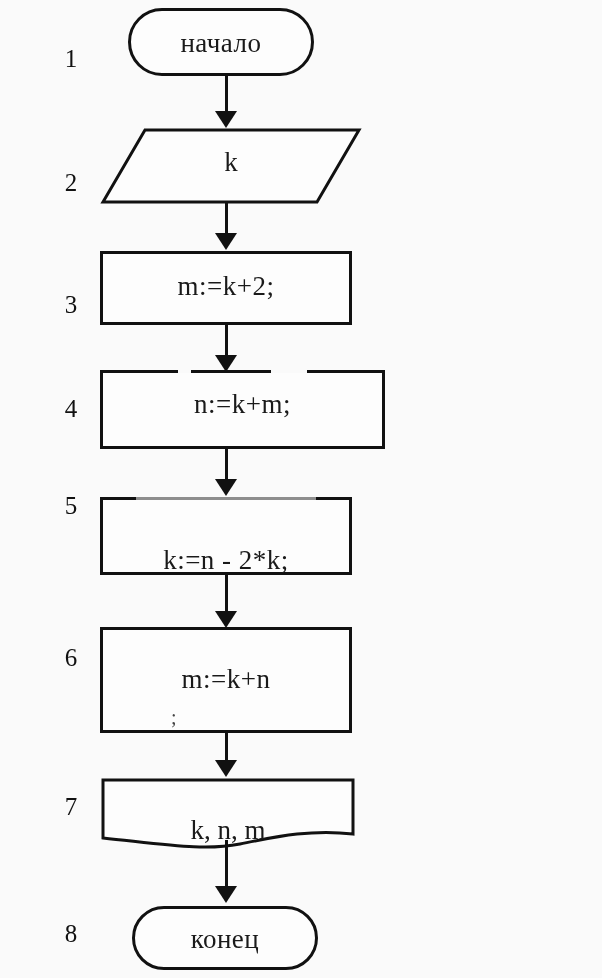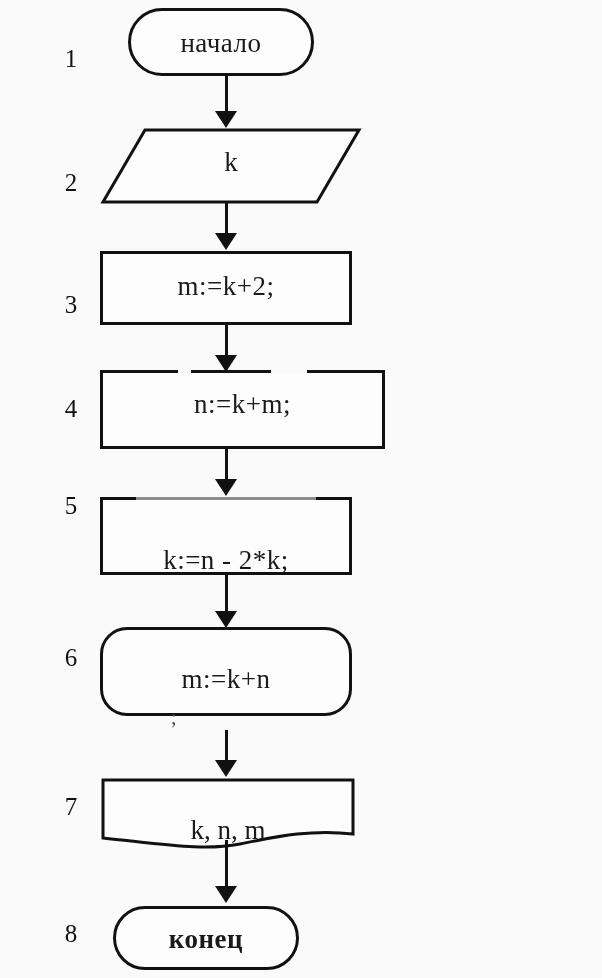--- a/index.html
+++ b/index.html
@@ -190,35 +190,35 @@
   <div class="node process faded-top" style="left:100px; top:500px; width:252px; height:75px;">
     <div class="faded-seg-dark-l"></div>
     <div class="faded-seg-grey"></div>
     <div class="faded-seg-dark-r"></div>
     <div class="node-label" style="top:18px;margin-top:27px;">k:=n - 2*k;</div>
   </div>
 
   <div class="connector" style="left:225px; top:575px; height:38px;"></div>
   <div class="arrowhead" style="left:215px; top:611px;"></div>
 
-  <div class="node process" style="left:100px; top:627px; width:252px; height:89px;border-radius:27px;">
+  <div class="node process" style="left:100px; top:627px; width:252px; height:106px;">
     <div class="node-label" style="top:34px;">m:=k+n</div>
     <div class="artifact" style="left:68px; top:76px;">;</div>
   </div>
 
   <div class="connector" style="left:225px; top:730px; height:32px;"></div>
   <div class="arrowhead" style="left:215px; top:760px;"></div>
 
   <div class="node document-wrap" style="left:100px; top:777px; width:256px; height:74px;">
     <svg width="256" height="74" viewBox="0 0 256 74">
       <path d="M3,3 L253,3 L253,57 C210,52 175,60 140,67 C105,74 70,68 3,61 Z" fill="#fdfdfd" stroke="#111111" stroke-width="3" stroke-linejoin="miter"></path>
     </svg>
     <div class="node-label" style="top:14px;margin-top:24px;">k, n, m</div>
   </div>
 
   <div class="connector" style="left:225px; top:840px; height:48px;"></div>
   <div class="arrowhead" style="left:215px; top:886px;"></div>
 
-  <div class="node terminator" style="left:113px; top:906px; width:186px; height:64px;font-weight:bold;">
+  <div class="node terminator" style="left:132px; top:906px; width:186px; height:64px;">
     <div class="node-label" style="top:15px;">конец</div>
   </div>
 
 </div>
 
 </body></html>

